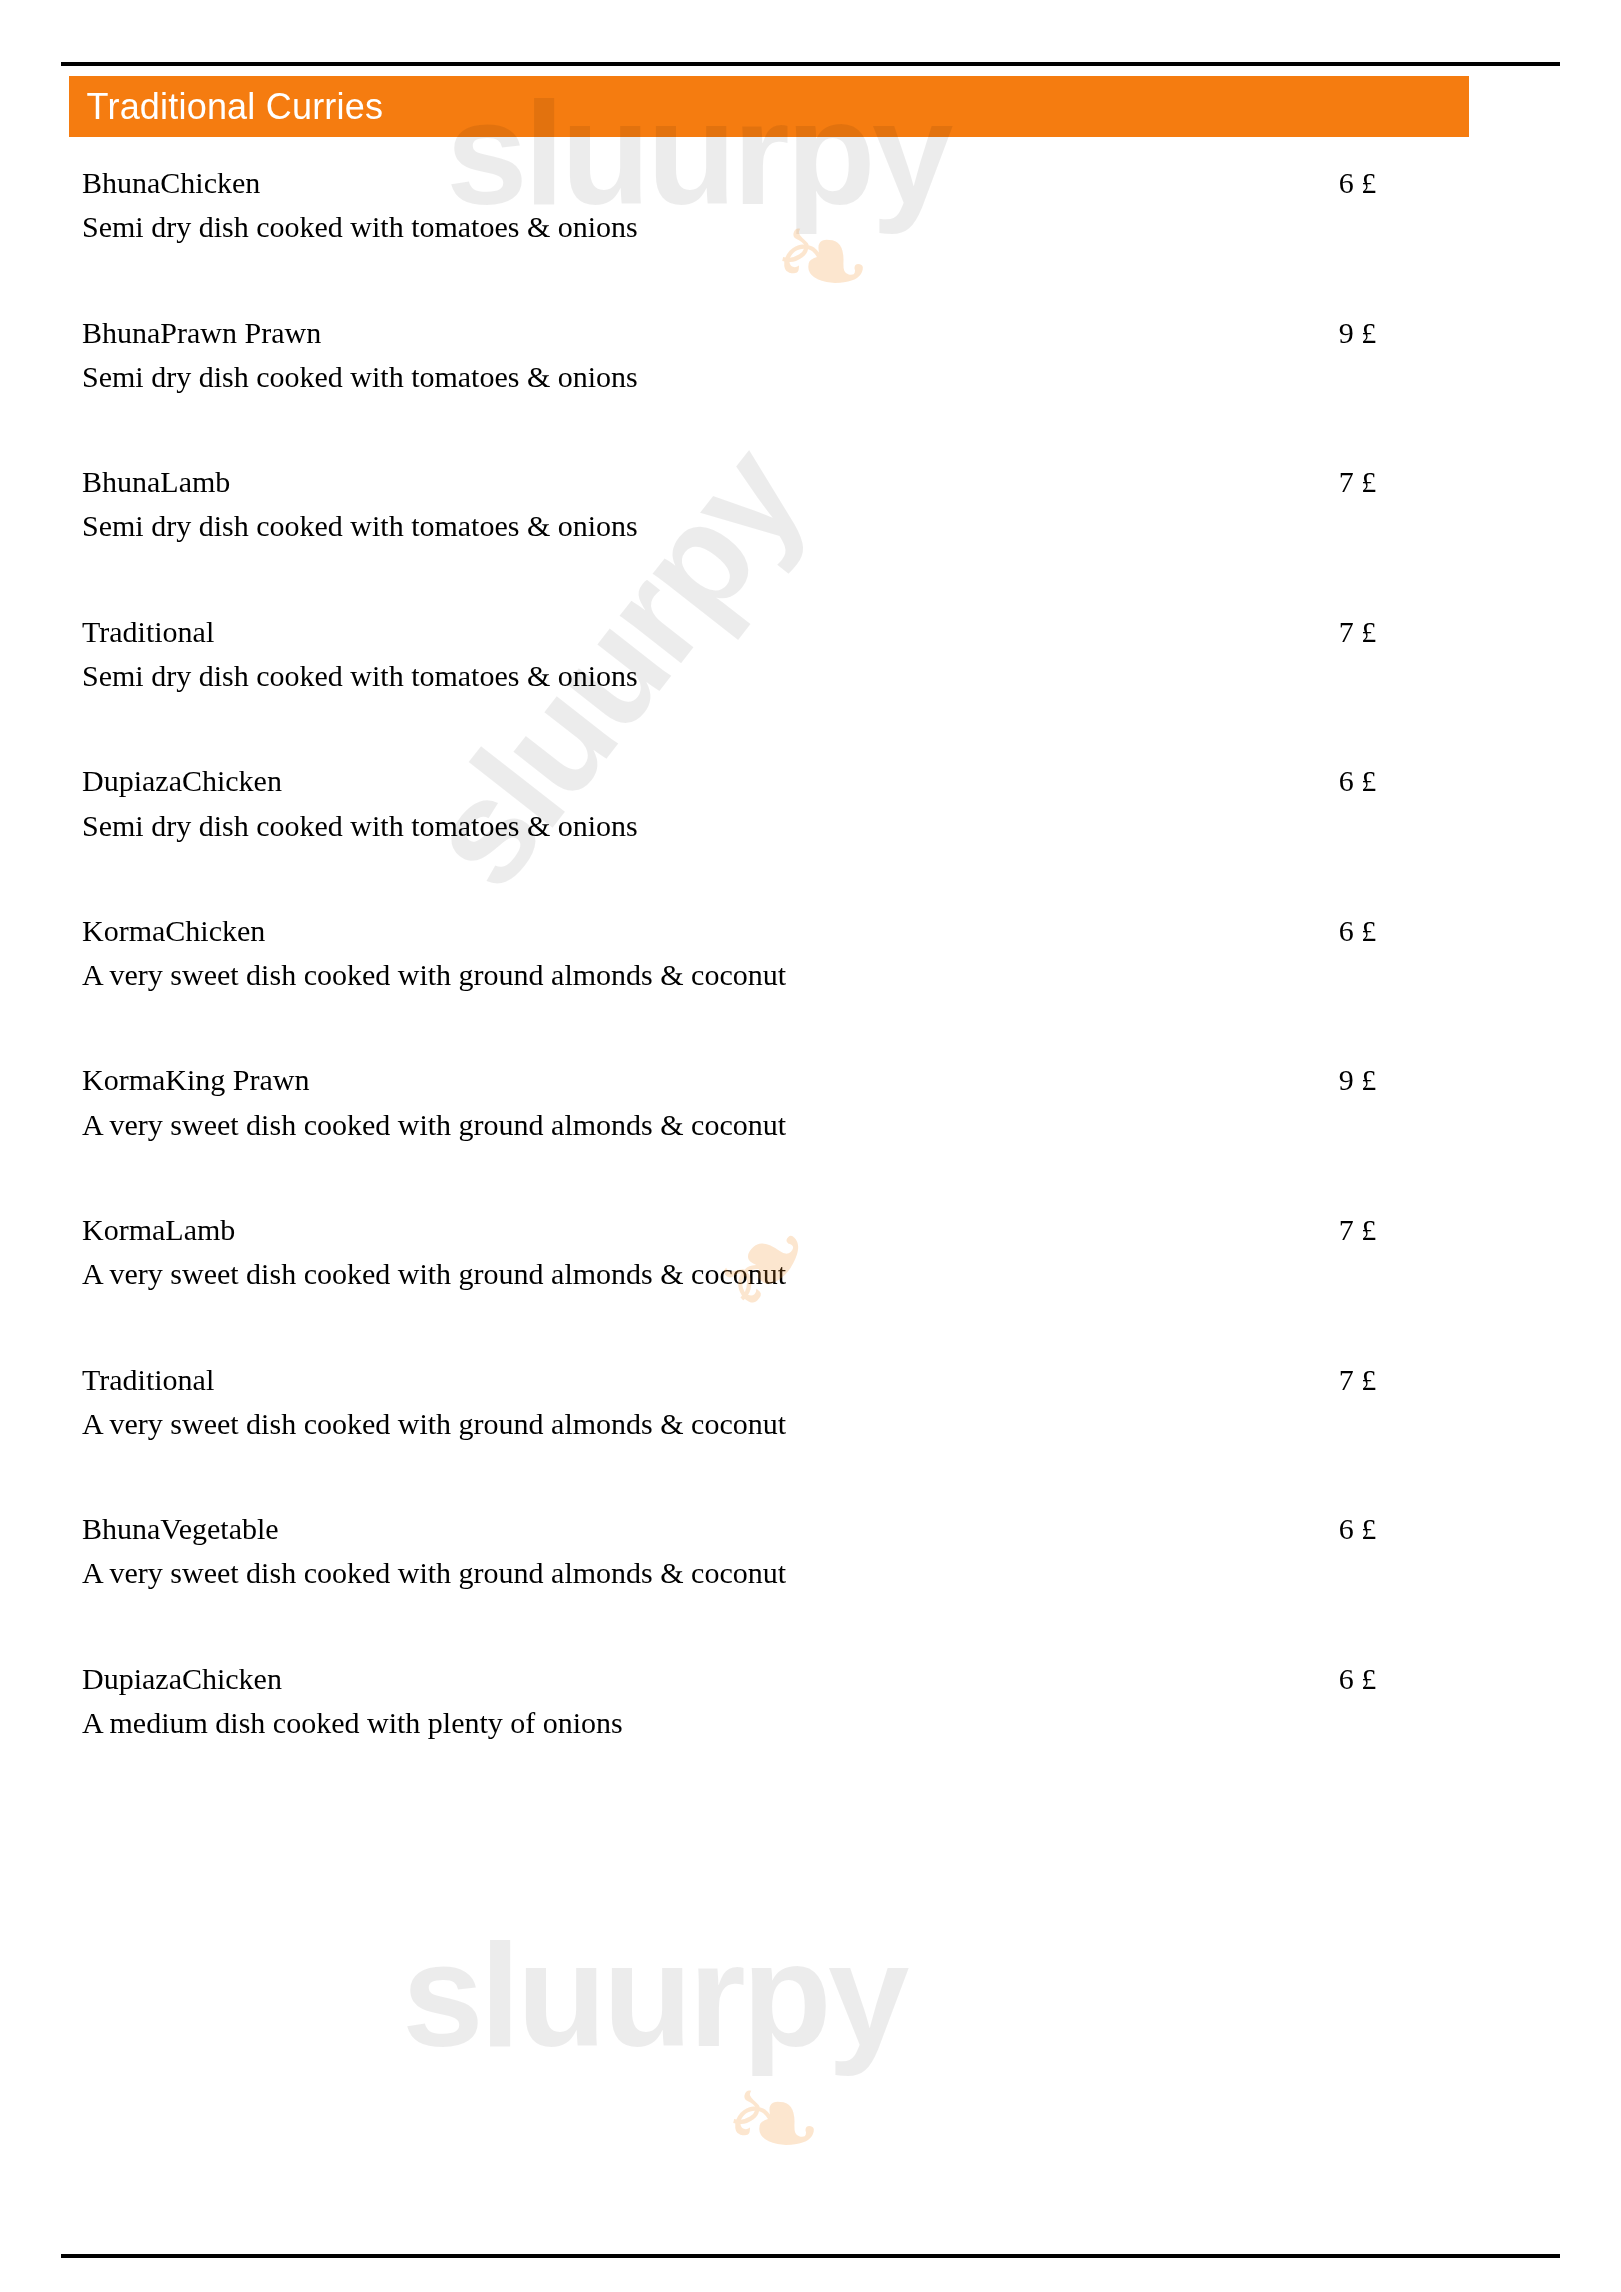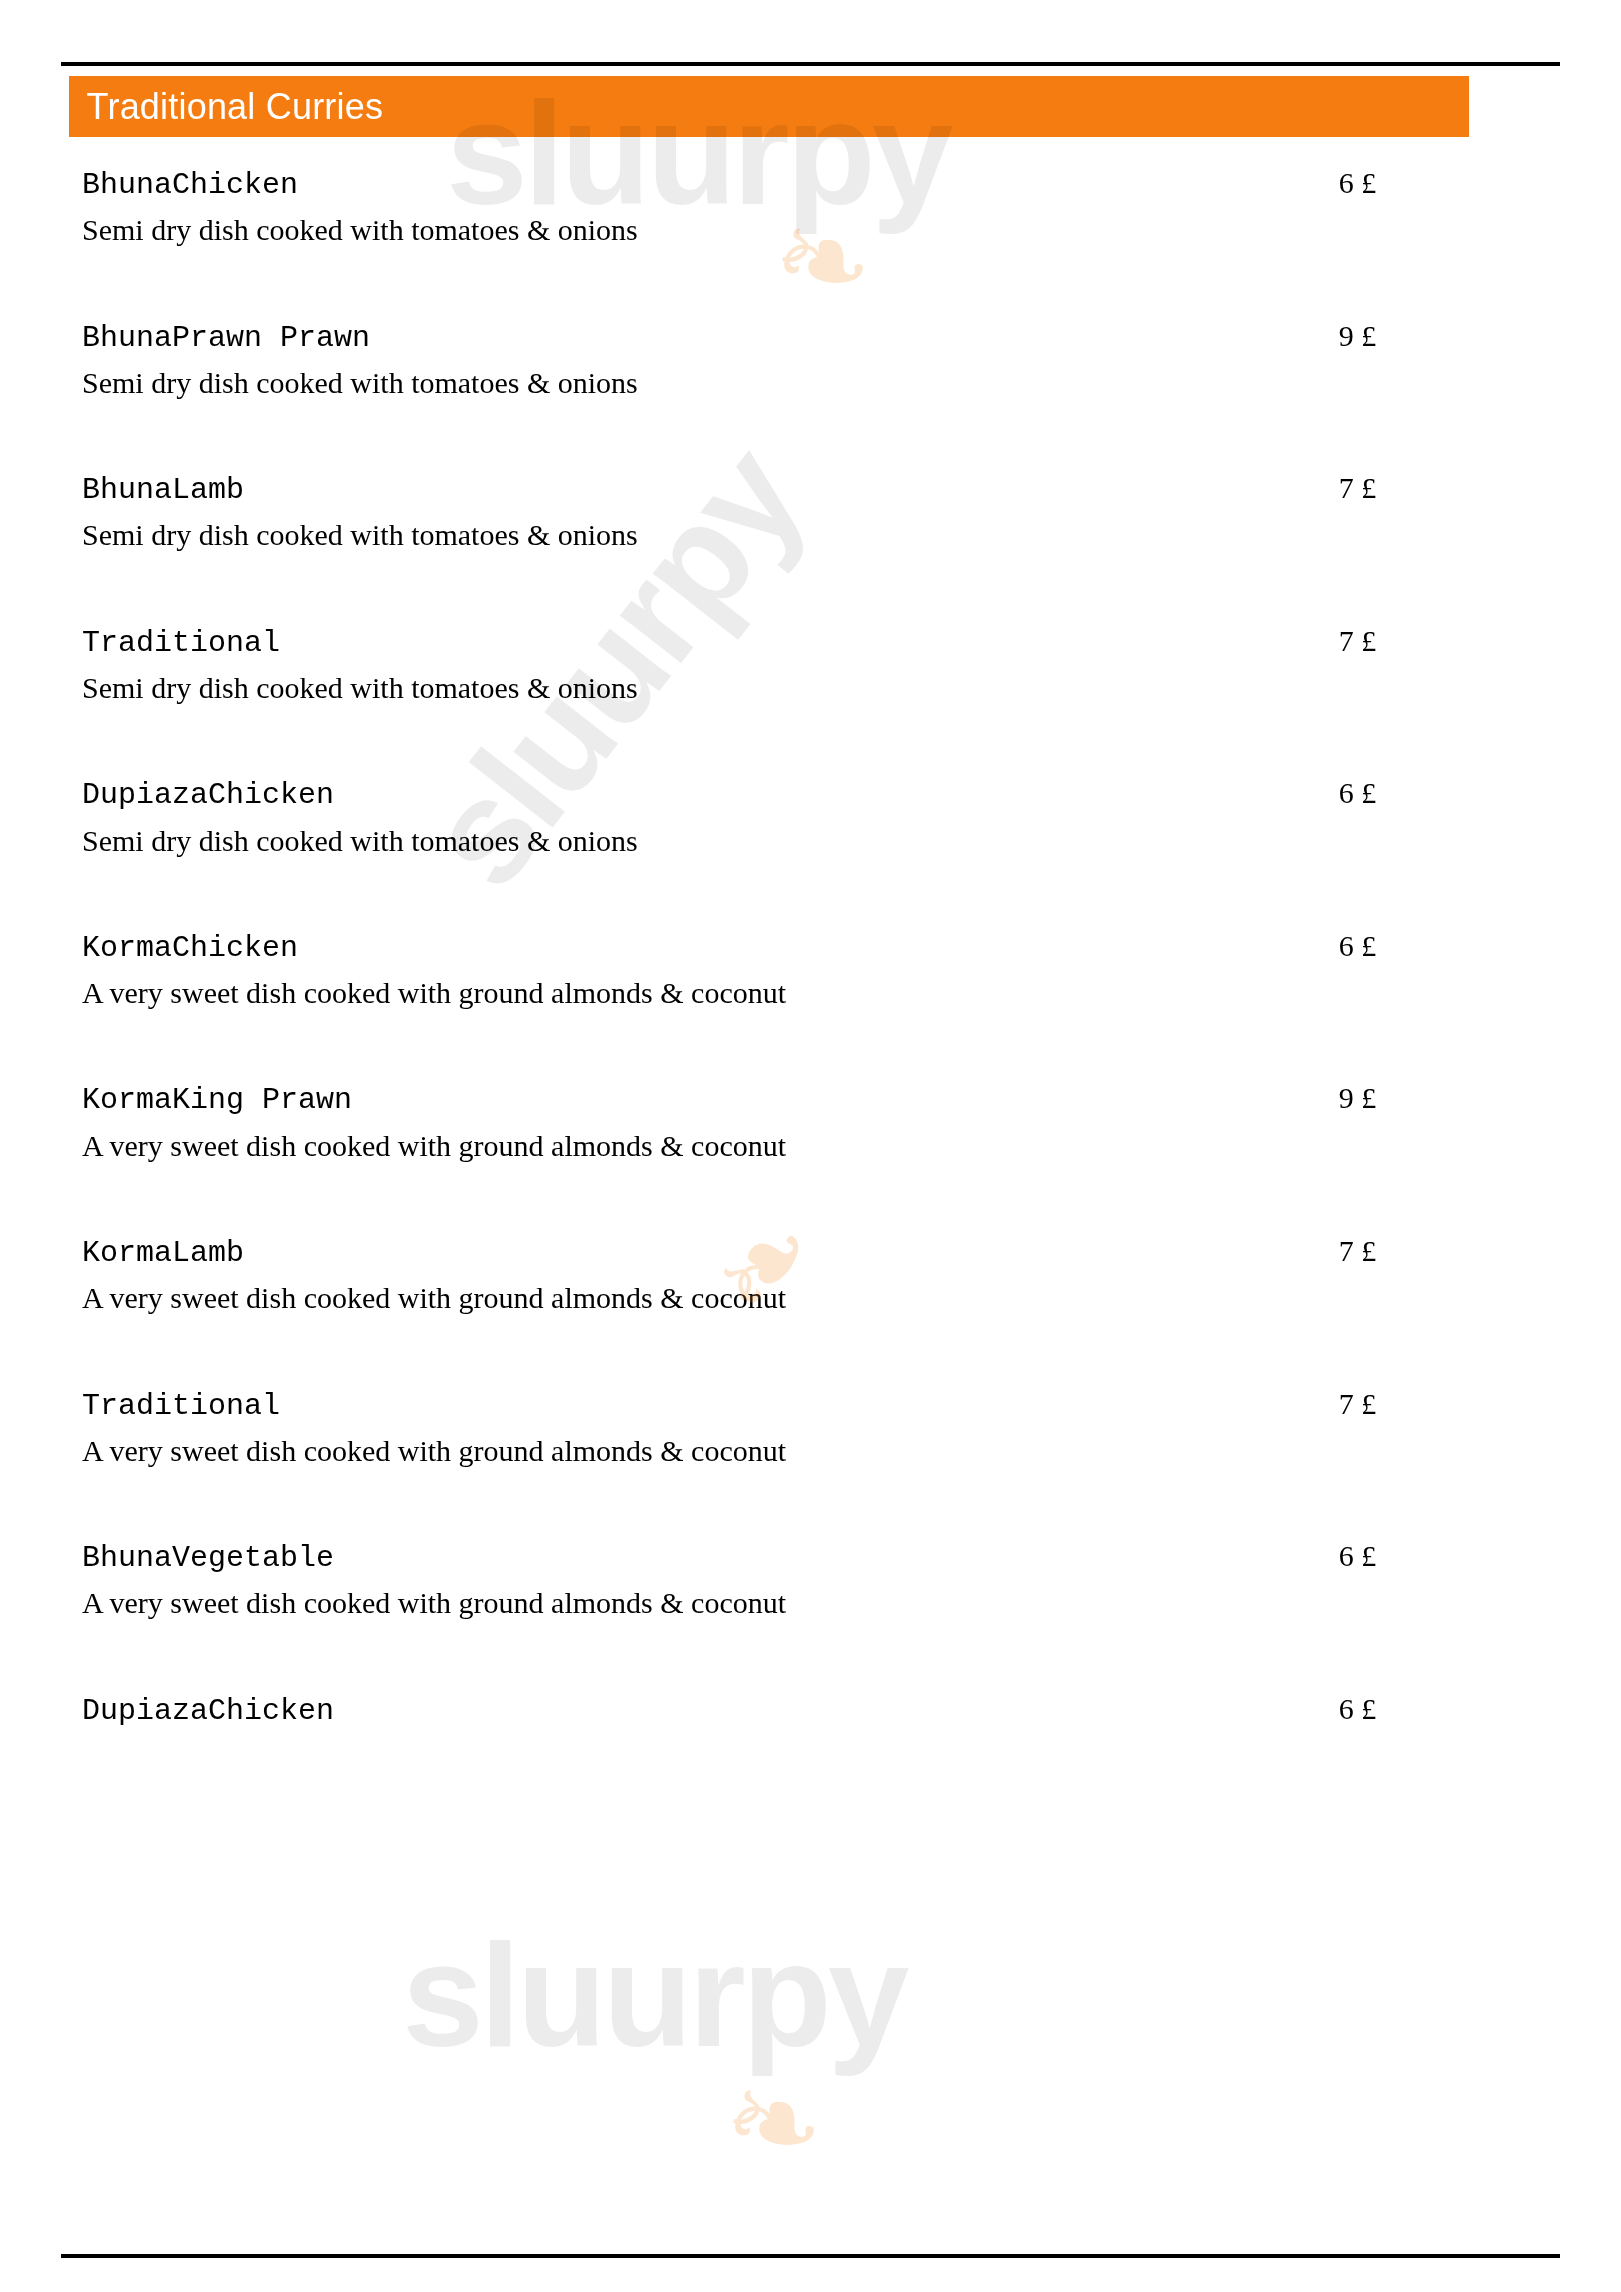--- a/index.html
+++ b/index.html
@@ -75,21 +75,21 @@
     margin-bottom: 70px;
   }
   .menu-item:last-child { margin-bottom: 0; }
 
   .item-row {
     display: flex;
     align-items: baseline;
     justify-content: space-between;
   }
   .item-name {
-    font-family: Liberation Mono, monospace;
+    font-family: Liberation Serif, serif;
     font-size: 30px;
     color: #000000;
     line-height: 1.18;
   }
   .item-price {
     font-family: "Liberation Serif", serif;
     font-size: 30px;
     color: #000000;
     line-height: 1.18;
     white-space: nowrap;
@@ -239,20 +239,21 @@
         <div class="item-price">6 £</div>
       </div>
       <div class="item-desc">A very sweet dish cooked with ground almonds &amp; coconut</div>
     </div>
 
     <div class="menu-item">
       <div class="item-row">
         <div class="item-name">DupiazaChicken</div>
         <div class="item-price">6 £</div>
       </div>
+      <div class="item-desc">A medium dish cooked with plenty of onions</div>
     </div>
 
   </div>
 
   <div class="wm wm-1">sluurpy</div>
   <div class="wm wm-2">sluurpy</div>
   <div class="wm wm-3">sluurpy</div>
 
   <div class="wm-accent wm-a1">❧</div>
   <div class="wm-accent wm-a2">❧</div>

